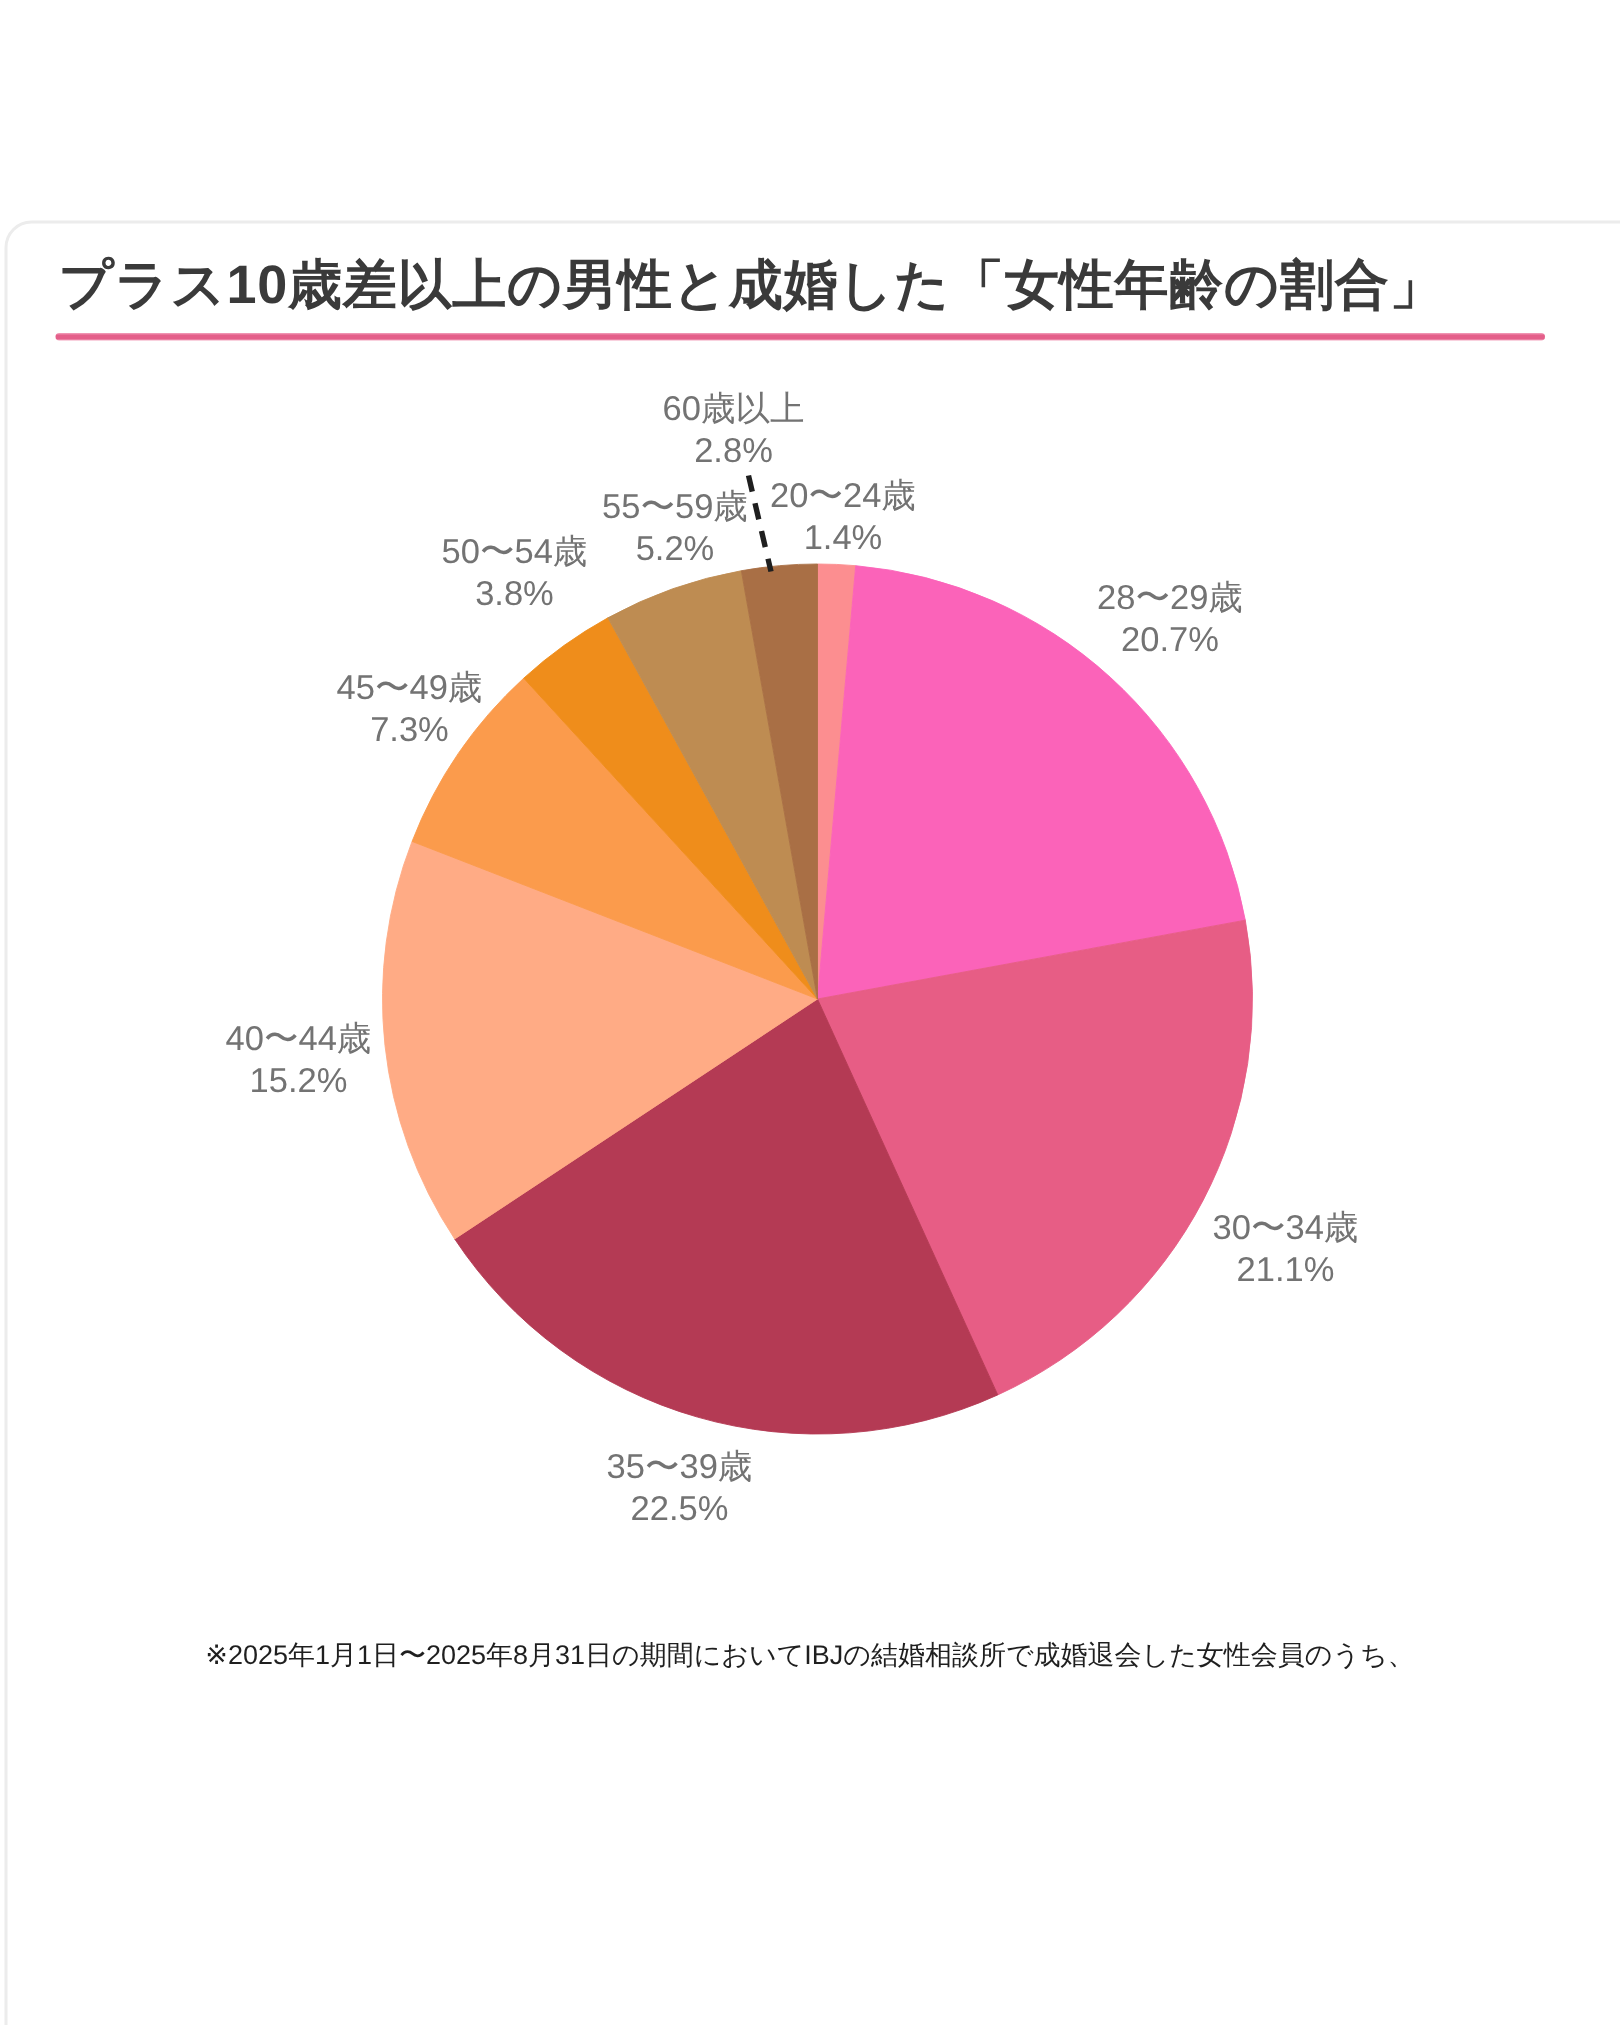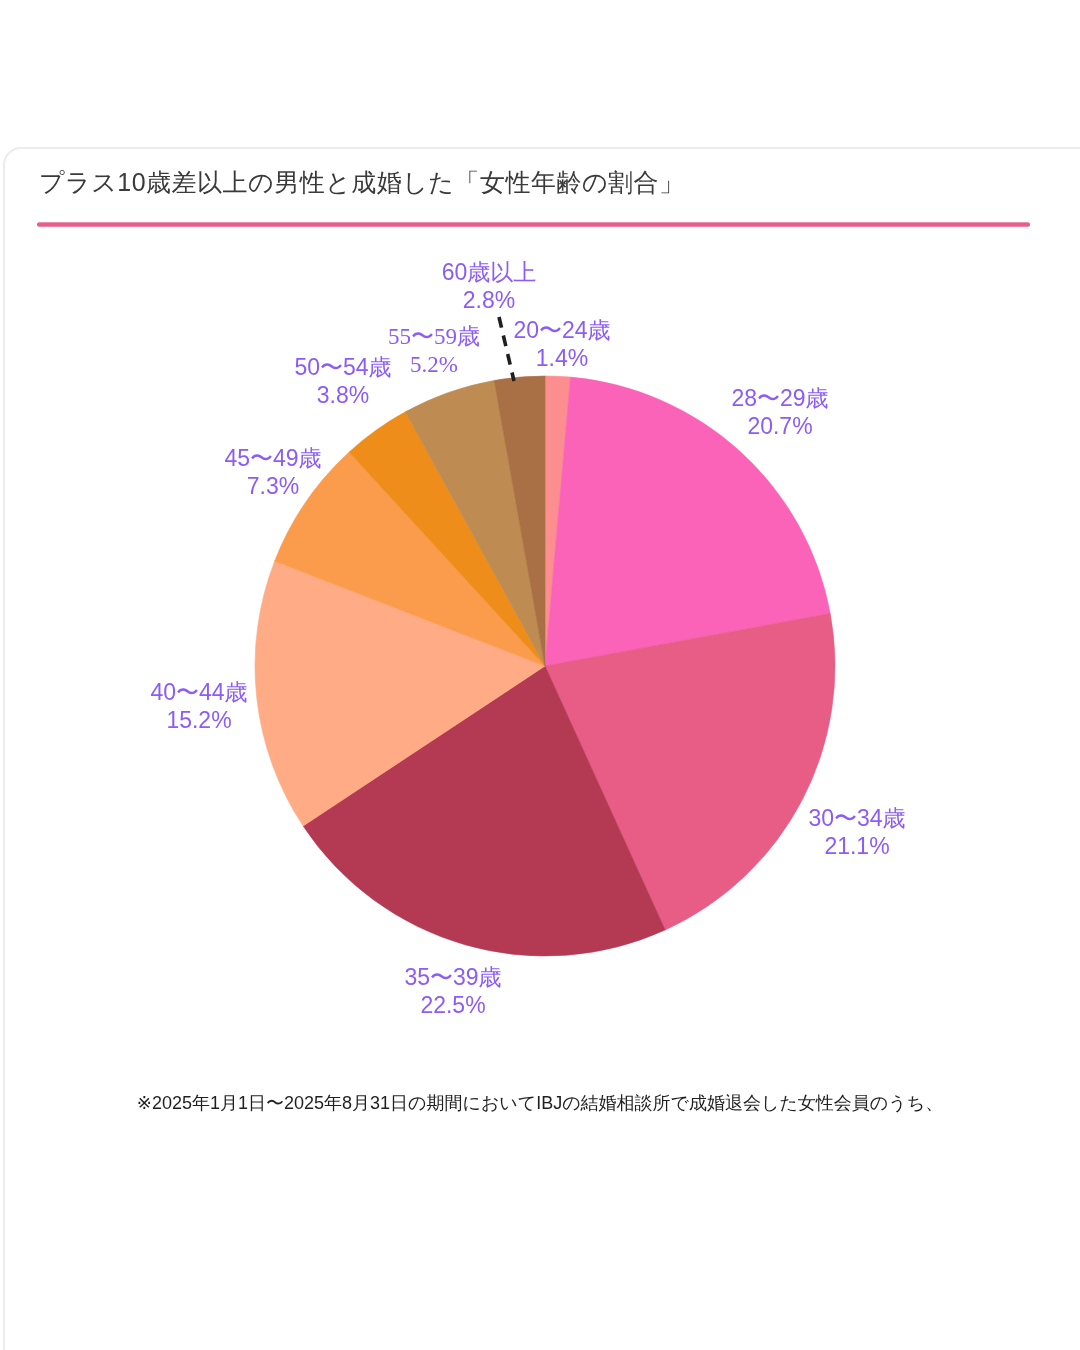--- a/index.html
+++ b/index.html
@@ -16,22 +16,22 @@
     top:147px;left:3px;
     width:1250px;height:1400px;
     border:2px solid #ececec;
     border-radius:18px;
     background:#ffffff;
   }
   .page-title{
     position:absolute;
     top:166px;left:39px;
     margin:0;
-    font-size:25px;
-    font-weight:400;
+    font-size:36px;
+    font-weight:700;
     color:#3a3a3a;
     letter-spacing:0.5px;
     white-space:nowrap;
   }
   .accent-divider{
     position:absolute;
     top:222px;left:37px;
     width:993px;height:5px;
     border-radius:3px;
     background:linear-gradient(#f3a3bd 0%, #e45f8a 30%, #e45f8a 75%, #f3a3bd 100%);
@@ -40,21 +40,21 @@
     position:absolute;
     top:0;left:0;
     width:1080px;height:1350px;
   }
   .slice-label{
     position:absolute;
     transform:translateX(-50%);
     text-align:center;
     font-size:23px;
     line-height:28px;
-    color:#8b5cf6;
+    color:#737373;
     white-space:nowrap;
   }
   .footnote{
     position:absolute;
     top:1089px;left:0;
     width:1080px;
     text-align:center;
     font-size:18px;
     line-height:28px;
     color:#1f1f1f;
@@ -105,21 +105,21 @@
       <div>15.2%</div>
     </div>
     <div class="slice-label" style="left: 256px; top: 444px; margin-left: 17px;">
       <div>45〜49歳</div>
       <div>7.3%</div>
     </div>
     <div class="slice-label" style="left: 343px; top: 353px;">
       <div>50〜54歳</div>
       <div>3.8%</div>
     </div>
-    <div class="slice-label" style="left: 434px; top: 323px; font-family: Liberation Serif, serif;">
+    <div class="slice-label" style="left: 450px; top: 323px;">
       <div>55〜59歳</div>
       <div>5.2%</div>
     </div>
     <div class="slice-label" style="left: 489px; top: 258px;">
       <div>60歳以上</div>
       <div>2.8%</div>
     </div>
   </div>
 
 <div class="footnote">

